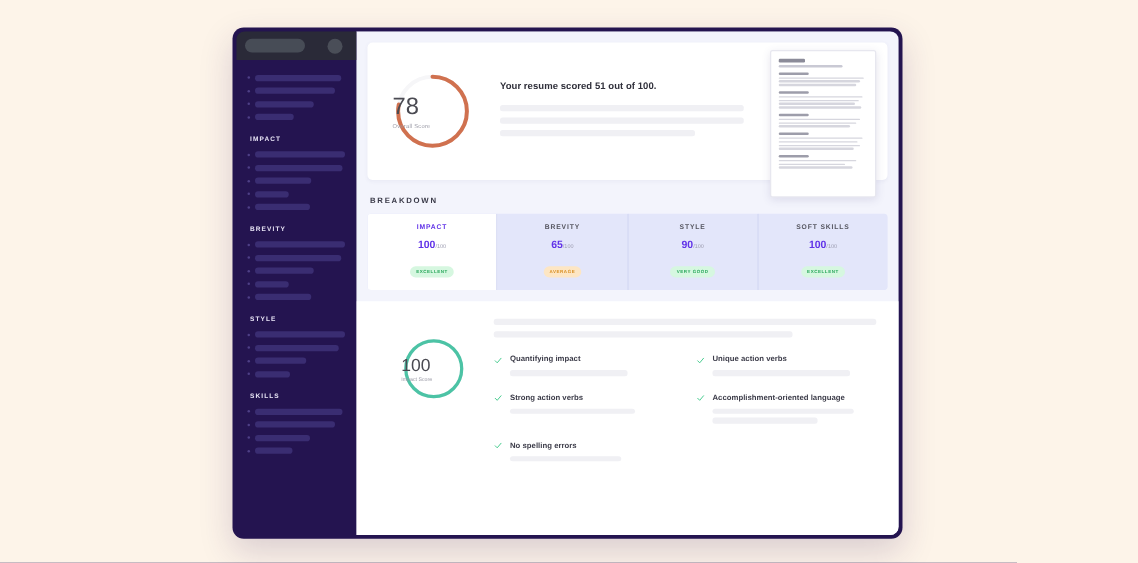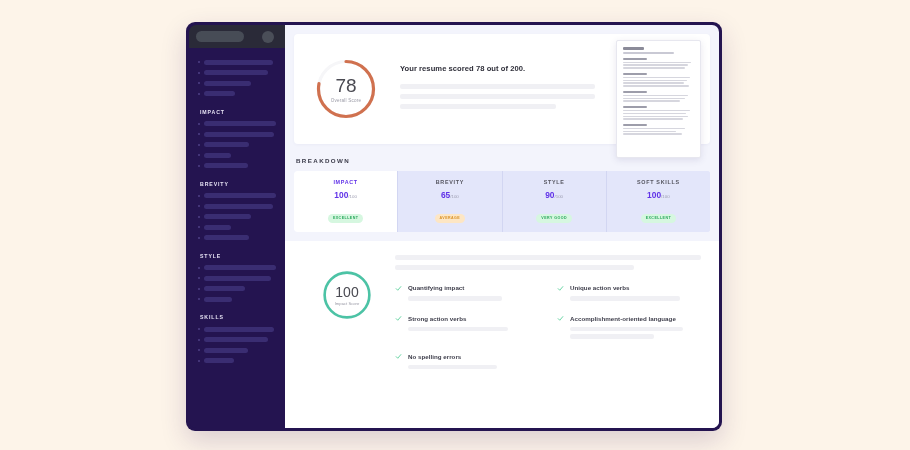--- a/index.html
+++ b/index.html
@@ -118,21 +118,20 @@
     flex: 0 0 auto;
     display: flex;
     align-items: center;
     justify-content: center;
   }
   .donut-inner {
     position: absolute;
     inset: 0;
     display: flex;
     flex-direction: column;
-    align-items: center;
     justify-content: center;
   }
   #overall-donut { width: 64px; height: 64px; margin-left: 6px; }
   #overall-value {
     font-size: 19px;
     color: #4a4a52;
     font-weight: 300;
     line-height: 1;
   }
   #overall-label {
@@ -414,21 +413,21 @@
               <circle id="ov-track" cx="50" cy="50" r="43" fill="none" stroke="#f6f6f8" stroke-width="5"></circle>
               <circle id="ov-arc" cx="50" cy="50" r="43" fill="none" stroke="#d0714f" stroke-width="5" stroke-linecap="round" transform="rotate(-90 50 50)" stroke-dasharray="210.73803520280333 59.43893300591887"></circle>
             </svg>
             <div class="donut-inner">
               <div id="overall-value">78</div>
               <div id="overall-label">Overall Score</div>
             </div>
           </div>
 
           <div id="hero-text">
-            <div id="hero-headline">Your resume scored 78 out of 200.</div>
+            <div id="hero-headline">Your resume scored 51 out of 100.</div>
             <div id="hero-skels">
                 <div class="skel" style="width: 100%;"></div>
                 <div class="skel" style="width: 100%;"></div>
                 <div class="skel" style="width: 80%;"></div>
               </div>
           </div>
 
           <div id="resume-thumb">
             <div class="r-name"></div>
             <div class="r-sub"></div>

